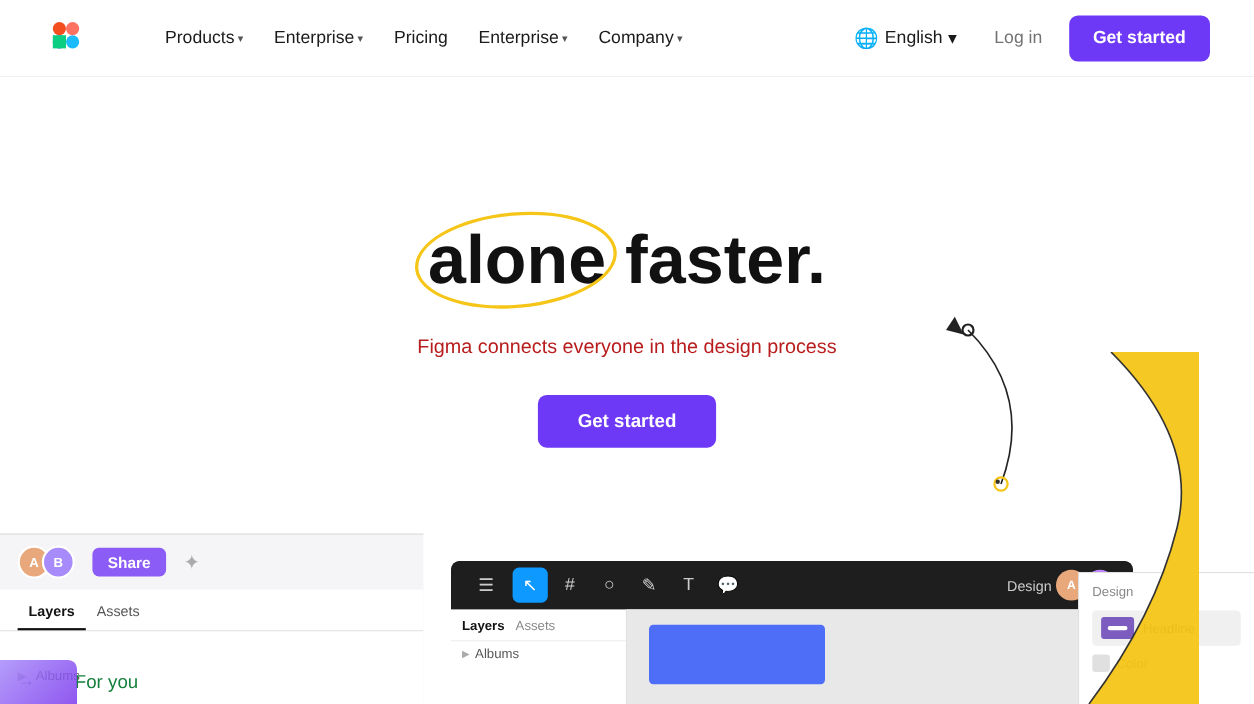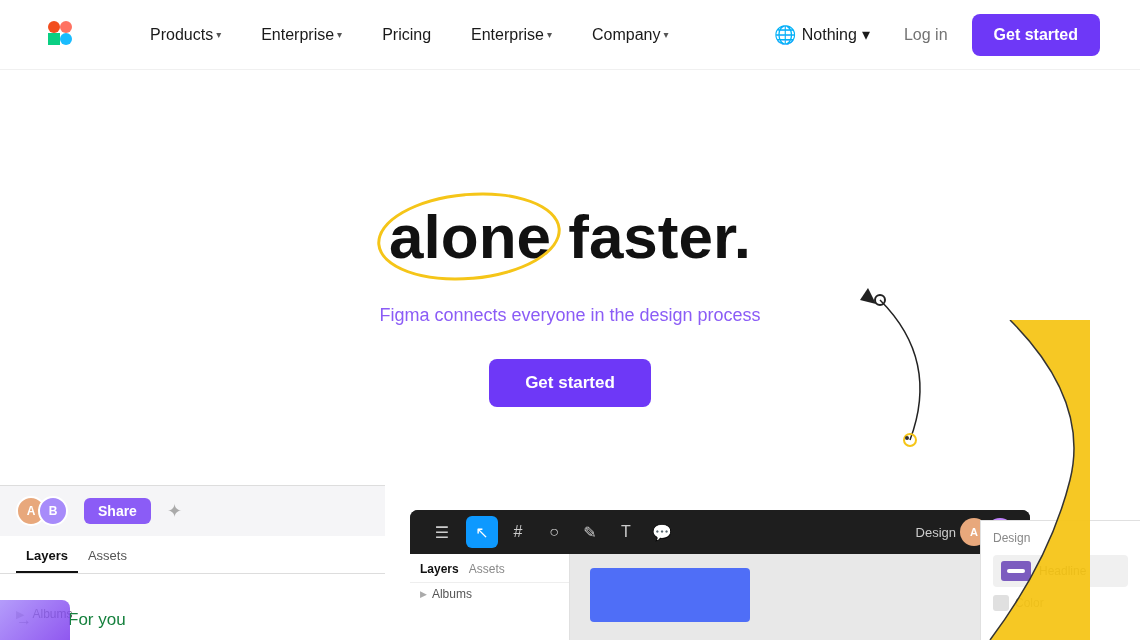--- a/index.html
+++ b/index.html
@@ -17,21 +17,21 @@
       background: #fff;
     }
     .nav-logo {
       margin-right: 60px;
       flex-shrink: 0;
     }
     .nav-logo svg { width: 40px; height: 40px; }
     .nav-links {
       display: flex;
       align-items: center;
-      gap: 20px;
+      gap: 8px;
       flex: 1;
     }
     .nav-link {
       padding: 8px 10px;
       font-size: 16px;
       color: #1a1a1a;
       cursor: pointer;
       display: flex;
       align-items: center;
       gap: 3px;
@@ -101,21 +101,21 @@
       right: -10px;
       bottom: -8px;
       border: 3px solid #f5c518;
       border-radius: 50%;
       transform: rotate(-5deg);
       pointer-events: none;
     }
     .hero-sub {
       margin-top: 28px;
       font-size: 18px;
-      color: #8b5cf6;
+      color: #b91c1c;
       text-align: center;
       line-height: 1.6;
       max-width: 420px;
     }
     .hero-cta {
       margin-top: 30px;
       padding: 14px 36px;
       background: #6e38f7;
       color: #fff;
       border: none;
@@ -419,21 +419,21 @@
     </div>
     <div class="nav-link">
       <span>Company</span>
       <span class="chevron">▾</span>
     </div>
   </div>
 
   <div class="nav-right">
     <div class="nav-lang">
       <span class="globe-icon">🌐</span>
-      <span>Nothing</span>
+      <span>English</span>
       <span class="chevron">▾</span>
     </div>
     <button class="login-btn">Log in</button>
     <button class="get-started-btn">Get started</button>
   </div>
 </nav>
 
 <section class="hero">
   <h1 class="hero-title">
     <br>

